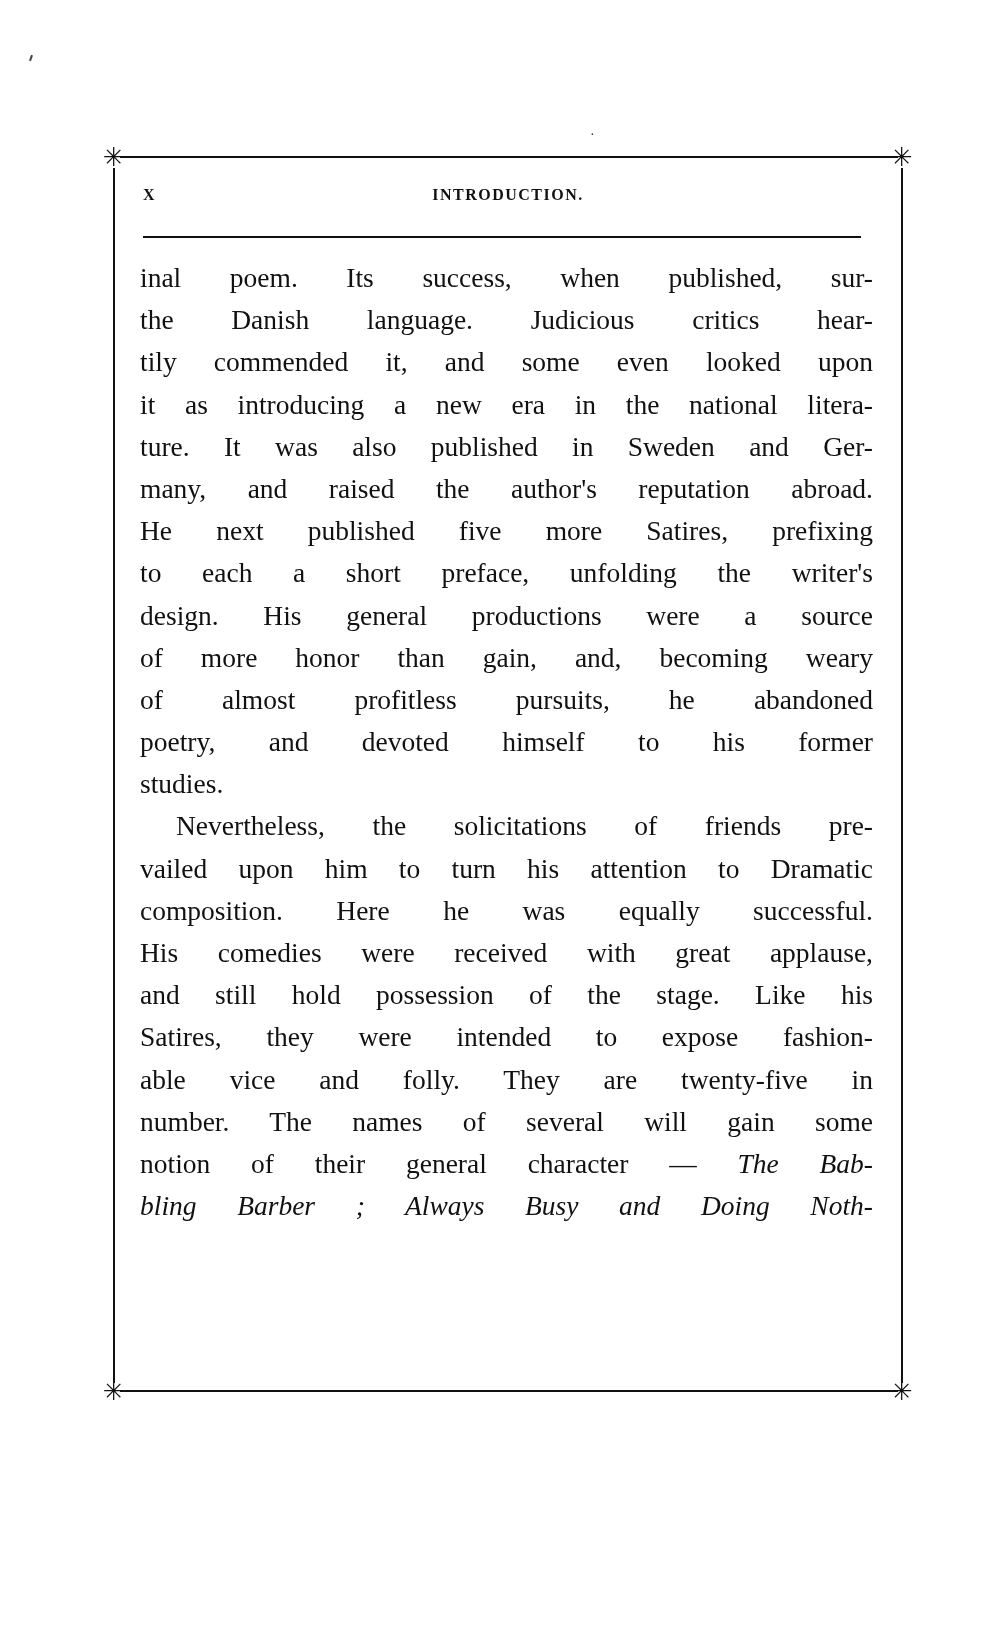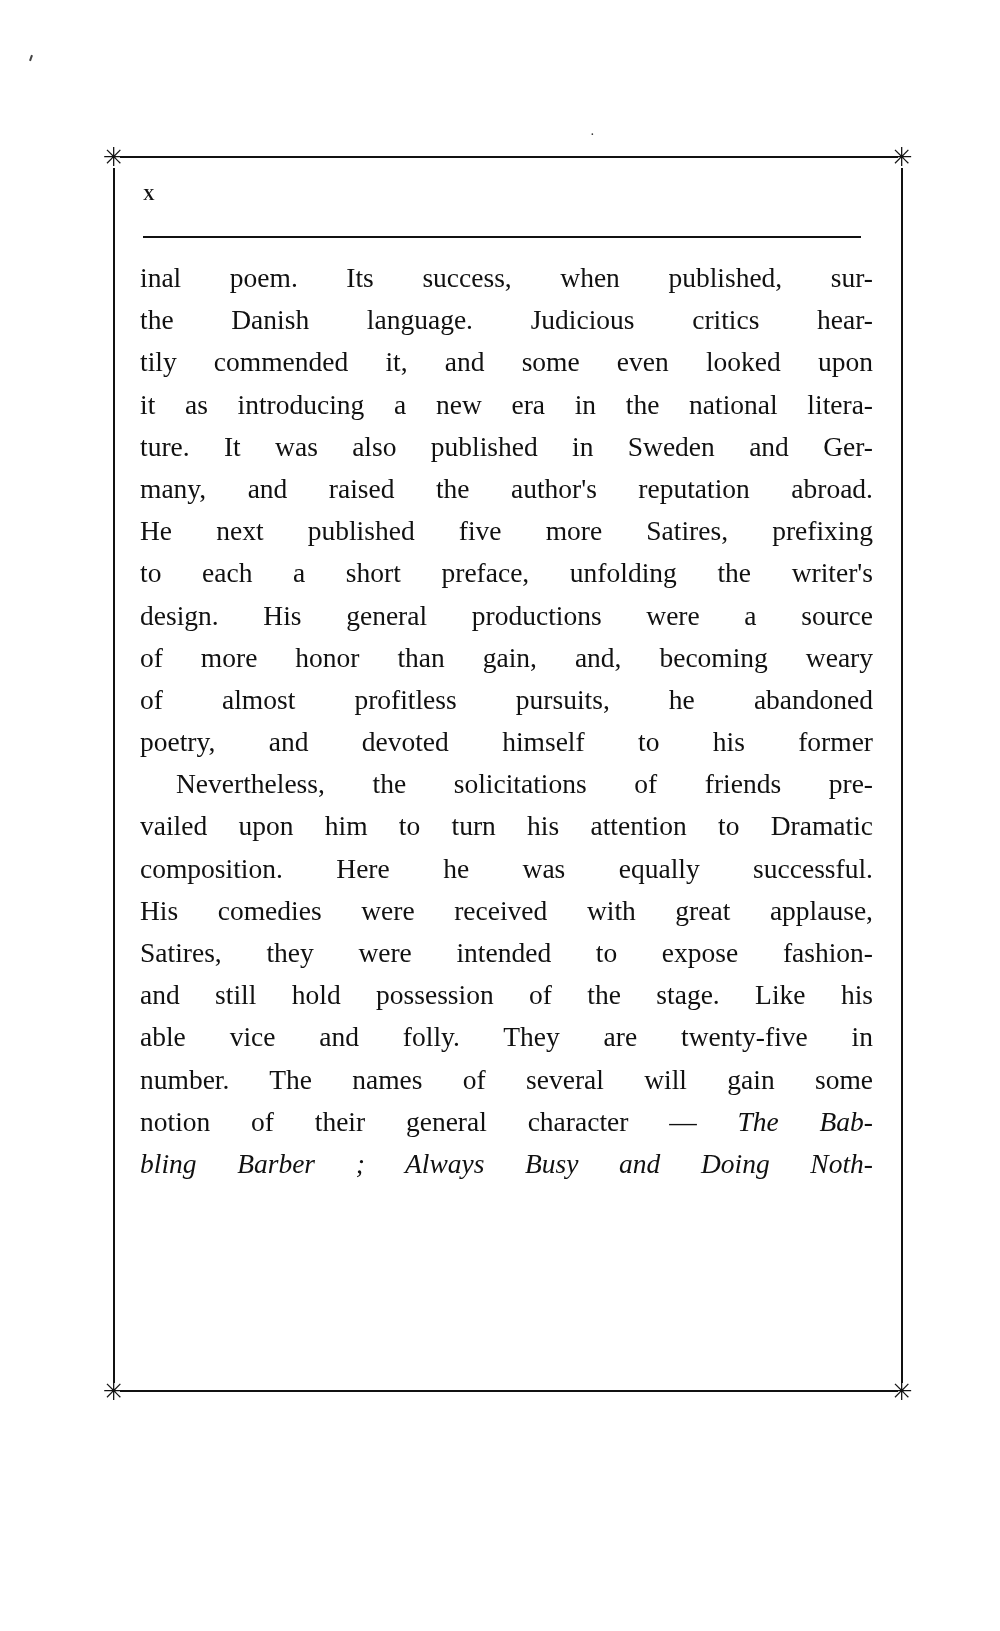--- a/index.html
+++ b/index.html
@@ -34,40 +34,42 @@
   <div class="hline" style="left:120px; top:1390px; width:778px;"></div>
   <div class="vline" style="left:113px; top:168px; height:1215px;"></div>
   <div class="vline" style="left:901px; top:168px; height:1215px;"></div>
   <div class="ornament" style="left:101px; top:144px;">✳</div>
   <div class="ornament" style="left:889px; top:144px;">✳</div>
   <div class="ornament" style="left:101px; top:1378px;">✳</div>
   <div class="ornament" style="left:889px; top:1378px;">✳</div>
 
   <div class="header">
     <span class="folio" style="text-transform:uppercase;">x</span>
+    <span class="running-head">INTRODUCTION.</span>
   </div>
   <div class="hline" style="left:143px; top:236px; width:718px; height:1.5px;"></div>
 
   <div class="body-text" id="body-text">
       <div class="line"><span>inal poem.  Its success, when published, sur-</span></div>
       <div class="line"><span>the Danish language.  Judicious critics hear-</span></div>
       <div class="line"><span>tily commended it, and some even looked upon</span></div>
       <div class="line"><span>it as introducing a new era in the national litera-</span></div>
       <div class="line"><span>ture.  It was also published in Sweden and Ger-</span></div>
       <div class="line"><span>many, and raised the author's reputation abroad.</span></div>
       <div class="line"><span>He next published five more Satires, prefixing</span></div>
       <div class="line"><span>to each a short preface, unfolding the writer's</span></div>
       <div class="line"><span>design.  His general productions were a source</span></div>
       <div class="line"><span>of more honor than gain, and, becoming weary</span></div>
       <div class="line"><span>of almost profitless pursuits, he abandoned</span></div>
       <div class="line"><span>poetry, and devoted himself to his former</span></div>
+      <div class="line last"><span>studies.</span></div>
       <div class="line indent"><span>Nevertheless, the solicitations of friends pre-</span></div>
       <div class="line"><span>vailed upon him to turn his attention to Dramatic</span></div>
       <div class="line"><span>composition.  Here he was equally successful.</span></div>
       <div class="line"><span>His comedies were received with great applause,</span></div>
+      <div class="line"><span>and still hold possession of the stage.  Like his</span></div>
       <div class="line"><span>Satires, they were intended to expose fashion-</span></div>
-      <div class="line"><span>and still hold possession of the stage.  Like his</span></div>
       <div class="line"><span>able vice and folly.  They are twenty-five in</span></div>
       <div class="line"><span>number.  The names of several will gain some</span></div>
       <div class="line"><span>notion of their general character — </span><i>The Bab-</i></div>
       <div class="line"><span></span><i>bling Barber ; Always Busy and Doing Noth-</i></div>
     </div>
 </div>
 
 </body></html>

